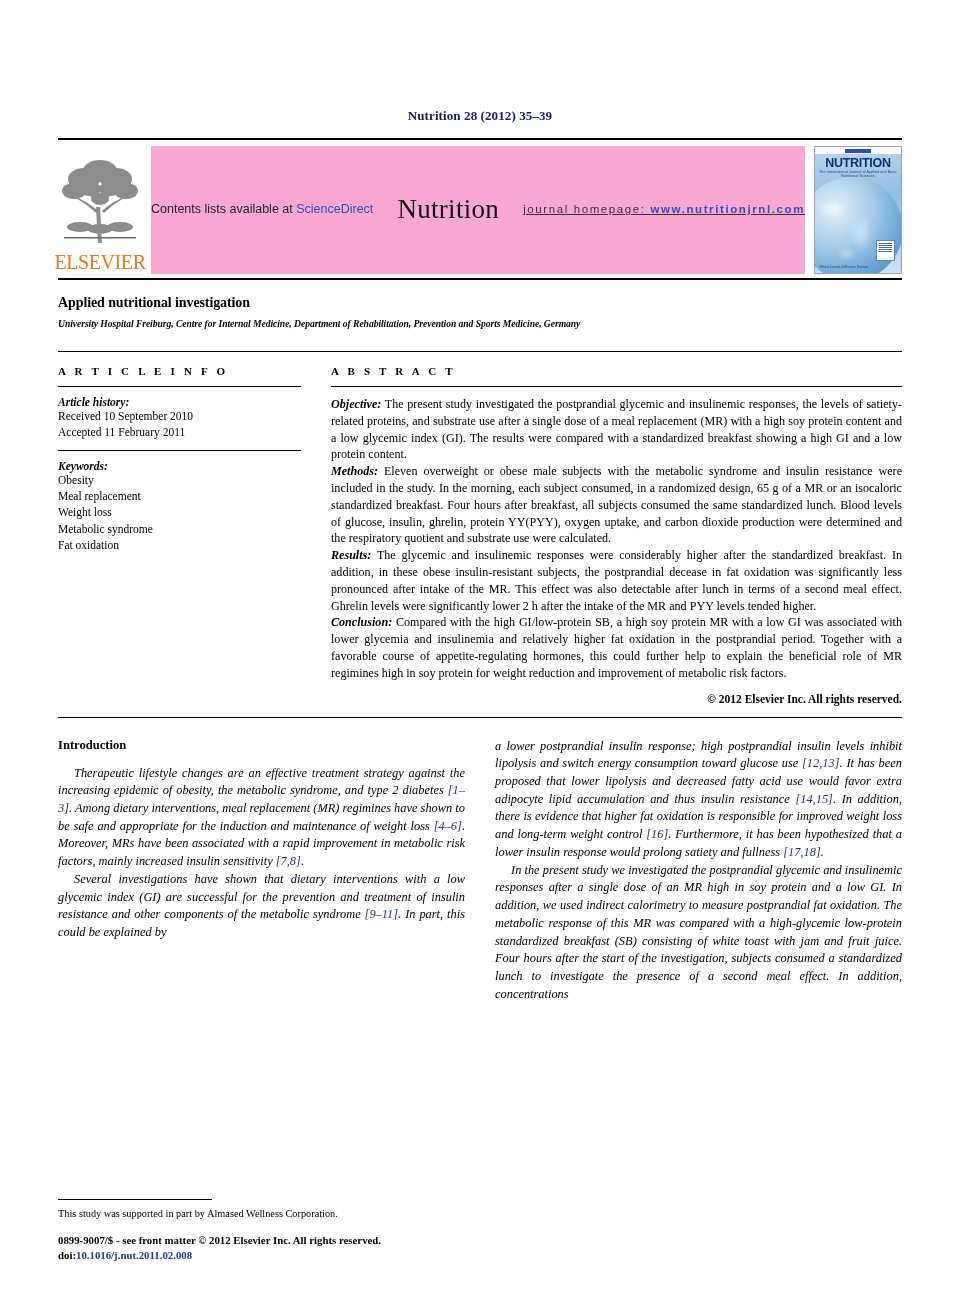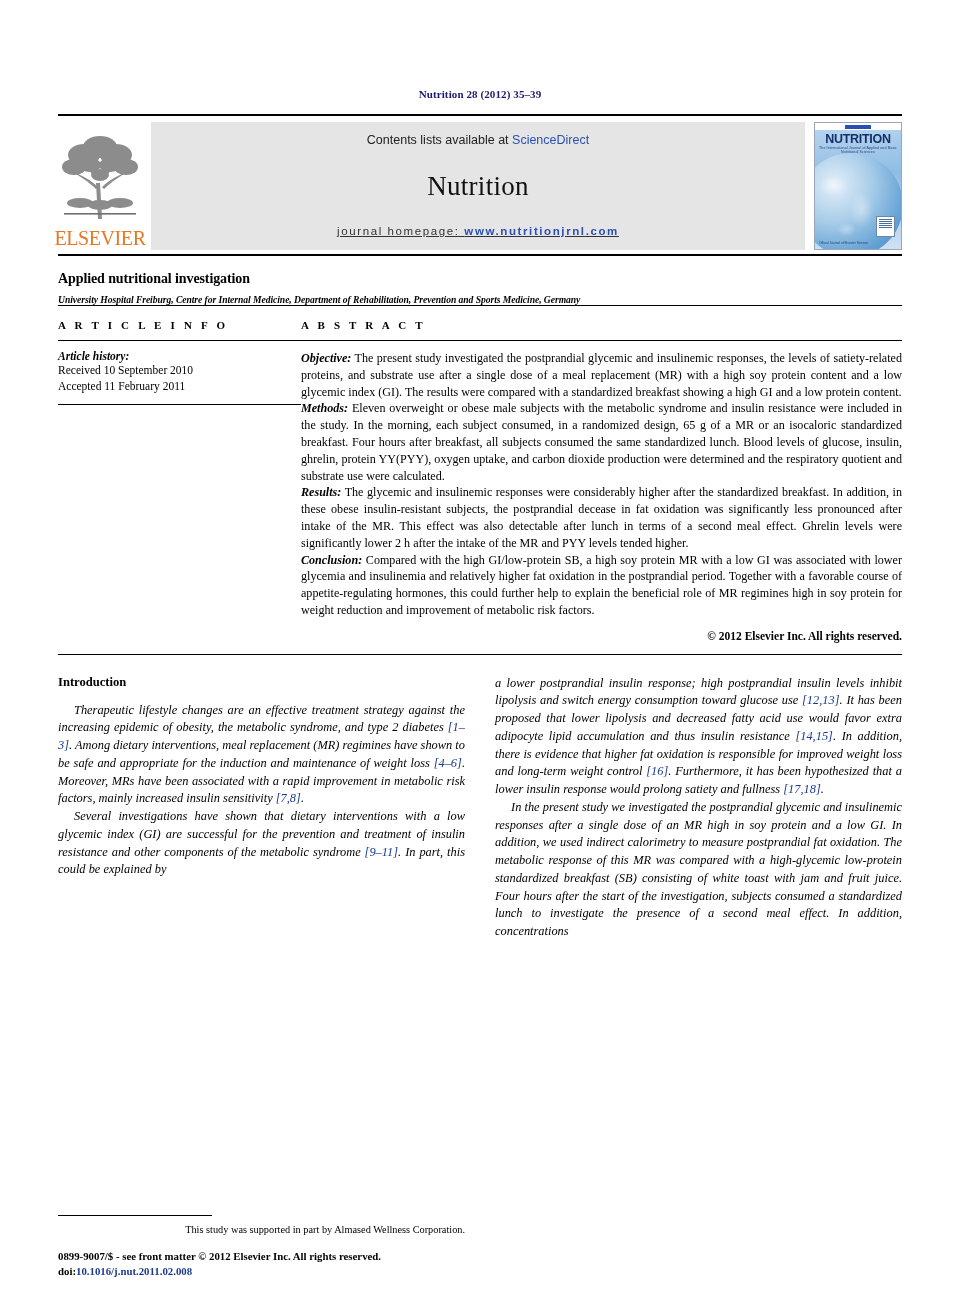--- a/index.html
+++ b/index.html
@@ -20,25 +20,24 @@
     height: 1290px;
     box-sizing: border-box;
     padding: 0 58px;
   }
 
   
   .journal-ref {
     text-align: center;
     font-family: "Liberation Serif", serif;
     font-weight: bold;
-    font-size: 11px;
+    font-size: 13px;
     color: #1a1a6e;
-    padding-top: 72px;
+    padding-top: 108px;
     letter-spacing: 0.1px;
-    margin-top: 16px;
   }
 
   
   .masthead {
     margin-top: 14px;
     border-top: 2.5px solid #000;
     display: flex;
     align-items: stretch;
     height: 128px;
     padding-top: 6px;
@@ -56,24 +55,24 @@
   .elsevier-word {
     font-family: "Liberation Serif", serif;
     font-size: 20px;
     color: #e87722;
     letter-spacing: -0.4px;
     line-height: 1;
     margin-top: 1px;
   }
   .contents-box {
     flex: 1 1 auto;
-    background: #e5e5e5;
+    background: #f9a8d4;
     margin: 0 9px 0 9px;
     display: flex;
-    flex-direction: column;
+    flex-direction: row;
     align-items: center;
     justify-content: space-between;
     padding: 11px 0 13px 0;
   }
   .contents-line {
     font-family: "Liberation Sans", sans-serif;
     font-size: 12.5px;
     color: #222;
   }
   .contents-line .sd-link { color: #2b50b4; }
@@ -182,23 +181,25 @@
     margin-top: 7px;
     font-family: "Liberation Serif", serif;
     font-style: italic;
     font-weight: bold;
     font-size: 9.6px;
     letter-spacing: -0.05px;
   }
 
   
   .info-abstract {
+    margin-top: 22px;
     border-top: 1px solid #000;
     padding-top: 13px;
     display: flex;
+    gap: 30px;
   }
   .col-info { width: 243px; flex: 0 0 243px; }
   .col-abstract { flex: 1 1 auto; }
   .head-spaced {
     font-family: "Liberation Serif", serif;
     font-weight: bold;
     font-size: 11px;
     letter-spacing: 3.2px;
   }
   .hr-thin { border-top: 1px solid #000; margin: 9px 0 9px 0; }
@@ -261,21 +262,21 @@
     left: 58px;
     bottom: 26px;
     width: 407px;
   }
   .foot-rule { border-top: 1px solid #000; width: 154px; margin-bottom: 6px; }
   .foot-text {
     font-family: "Liberation Serif", serif;
     font-size: 10.3px;
     line-height: 1.46;
   }
-  .foot-text .indent-1 { display: block; padding-left: 7px; text-indent: -7px; text-align: right; }
+  .foot-text .indent-1 { display: block; padding-left: 7px; text-indent: -7px; }
   .foot-text .indent-2 { display: block; padding-left: 18px; }
   .foot-link { color: #1a3a8f; }
   .imprint {
     margin-top: 12px;
     font-family: "Liberation Serif", serif;
     font-weight: bold;
     font-size: 10.8px;
     line-height: 1.45;
   }
   .imprint .doi-link { color: #1a3a8f; font-weight: bold; }
@@ -347,20 +348,28 @@
 
   <div class="info-abstract">
 
     <div class="col-info">
       <div class="head-spaced">A R T I C L E   I N F O</div>
       <div class="hr-thin"></div>
       <div class="meta-label">Article history:</div>
       <div class="meta-line">Received 10 September 2010</div>
       <div class="meta-line">Accepted 11 February 2011</div>
       <div class="hr-thin"></div>
+      <div class="kw-block">
+        <div class="meta-label">Keywords:</div>
+        <div class="meta-line">Obesity</div>
+        <div class="meta-line">Meal replacement</div>
+        <div class="meta-line">Weight loss</div>
+        <div class="meta-line">Metabolic syndrome</div>
+        <div class="meta-line">Fat oxidation</div>
+      </div>
     </div>
 
     <div class="col-abstract">
       <div class="head-spaced">A B S T R A C T</div>
       <div class="hr-thin"></div>
       <div class="abstract-body">
         <p><span class="abs-head">Objective:</span><span> The present study investigated the postprandial glycemic and insulinemic responses, the levels of satiety-related proteins, and substrate use after a single dose of a meal replacement (MR) with a high soy protein content and a low glycemic index (GI). The results were compared with a standardized breakfast showing a high GI and a low protein content.</span></p>
         <p><span class="abs-head">Methods:</span><span> Eleven overweight or obese male subjects with the metabolic syndrome and insulin resistance were included in the study. In the morning, each subject consumed, in a randomized design, 65 g of a MR or an isocaloric standardized breakfast. Four hours after breakfast, all subjects consumed the same standardized lunch. Blood levels of glucose, insulin, ghrelin, protein YY(PYY), oxygen uptake, and carbon dioxide production were determined and the respiratory quotient and substrate use were calculated.</span></p>
         <p><span class="abs-head">Results:</span><span> The glycemic and insulinemic responses were considerably higher after the standardized breakfast. In addition, in these obese insulin-resistant subjects, the postprandial decease in fat oxidation was significantly less pronounced after intake of the MR. This effect was also detectable after lunch in terms of a second meal effect. Ghrelin levels were significantly lower 2 h after the intake of the MR and PYY levels tended higher.</span></p>
         <p><span class="abs-head">Conclusion:</span><span> Compared with the high GI/low-protein SB, a high soy protein MR with a low GI was associated with lower glycemia and insulinemia and relatively higher fat oxidation in the postprandial period. Together with a favorable course of appetite-regulating hormones, this could further help to explain the beneficial role of MR regimines high in soy protein for weight reduction and improvement of metabolic risk factors.</span></p>

